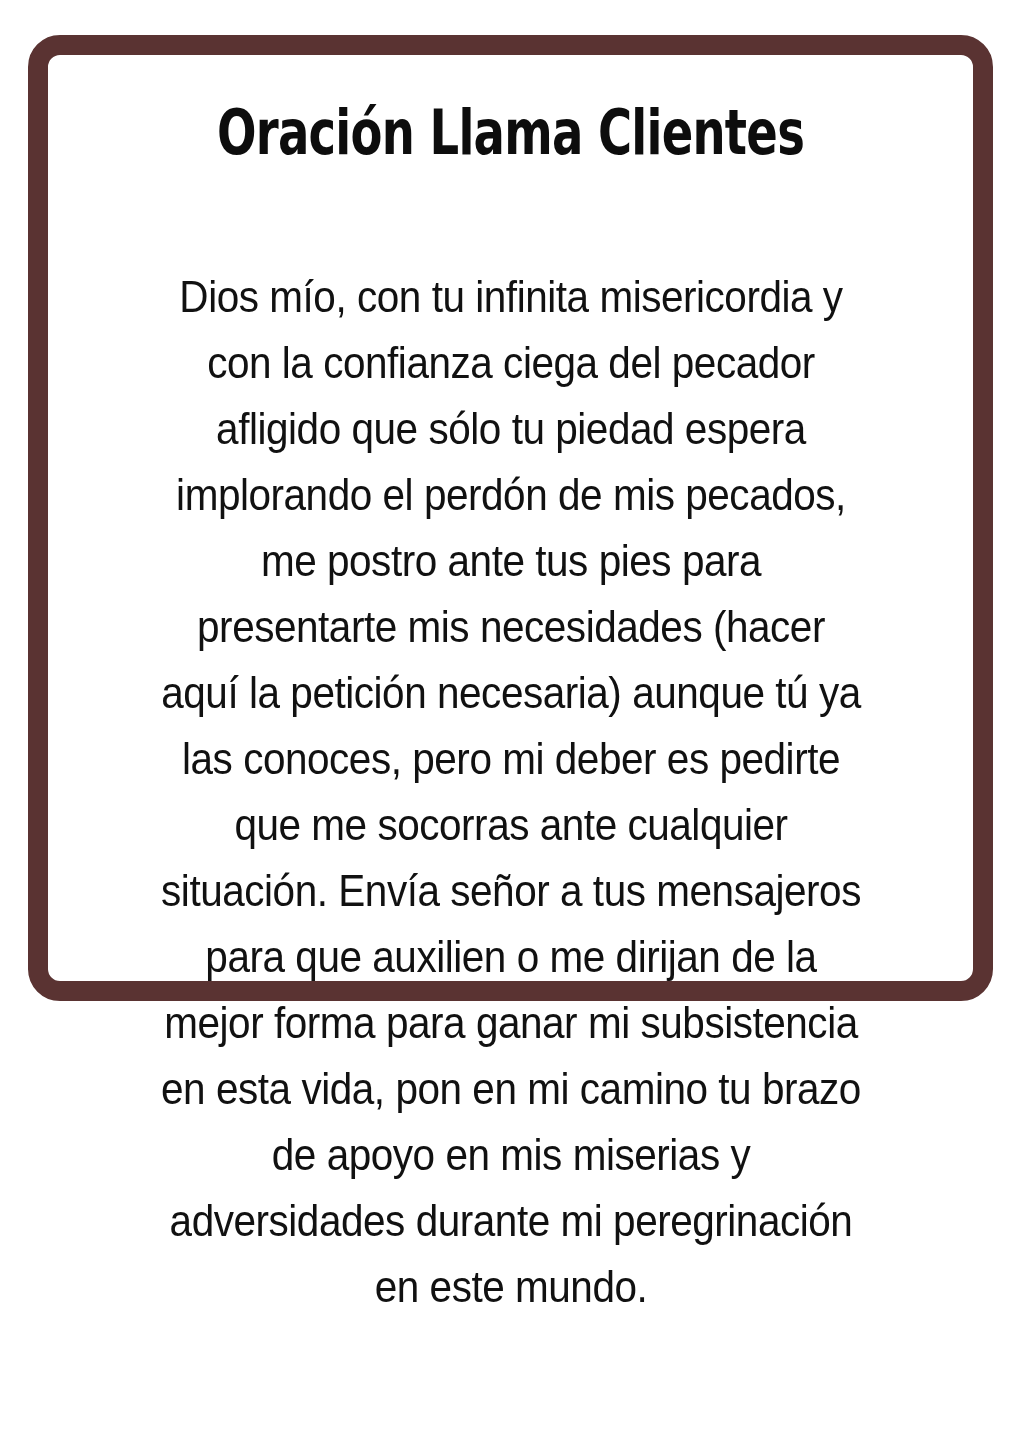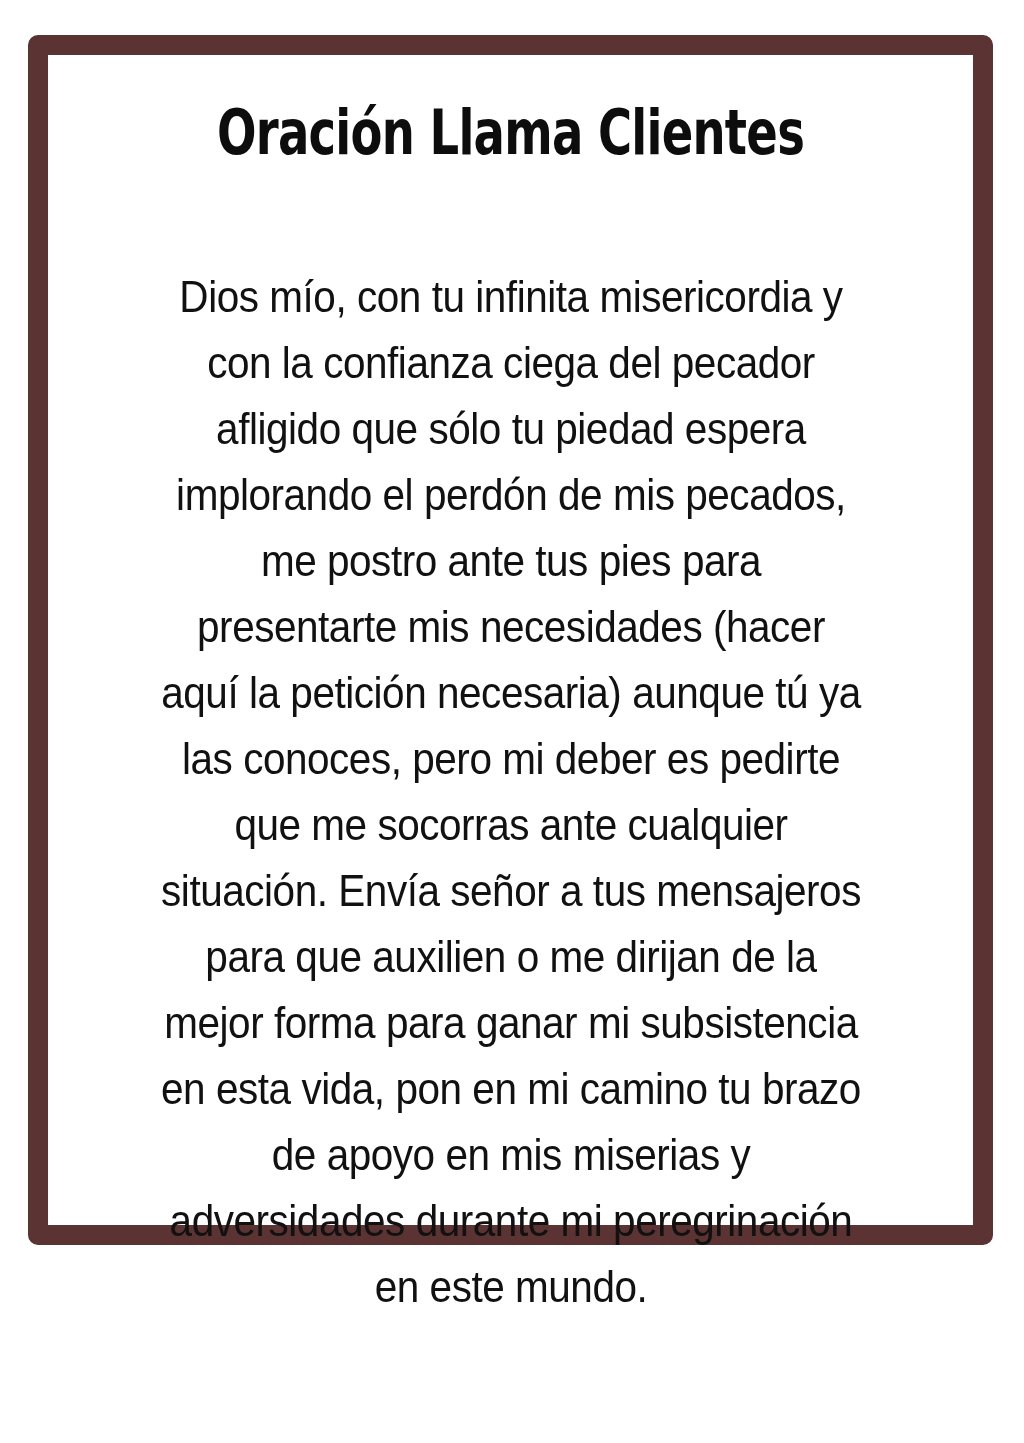--- a/index.html
+++ b/index.html
@@ -12,24 +12,24 @@
     background: #ffffff;
     position: relative;
     overflow: hidden;
     font-family: "Liberation Sans", sans-serif;
   }
   .card {
     position: absolute;
     left: 28px;
     top: 35px;
     width: 965px;
-    height: 1210px;
+    height: 966px;
     box-sizing: border-box;
     border: 20px solid #5a3332; 
-    border-radius: 10px;
+    border-radius: 32px;
     background: #ffffff;
   }
   .title {
     margin: 42px 0 0 0;
     padding: 0;
     text-align: center;
     font-family: "DejaVu Sans", "Liberation Sans", sans-serif;
     font-weight: bold;
     font-size: 62px;
     line-height: 72px;

